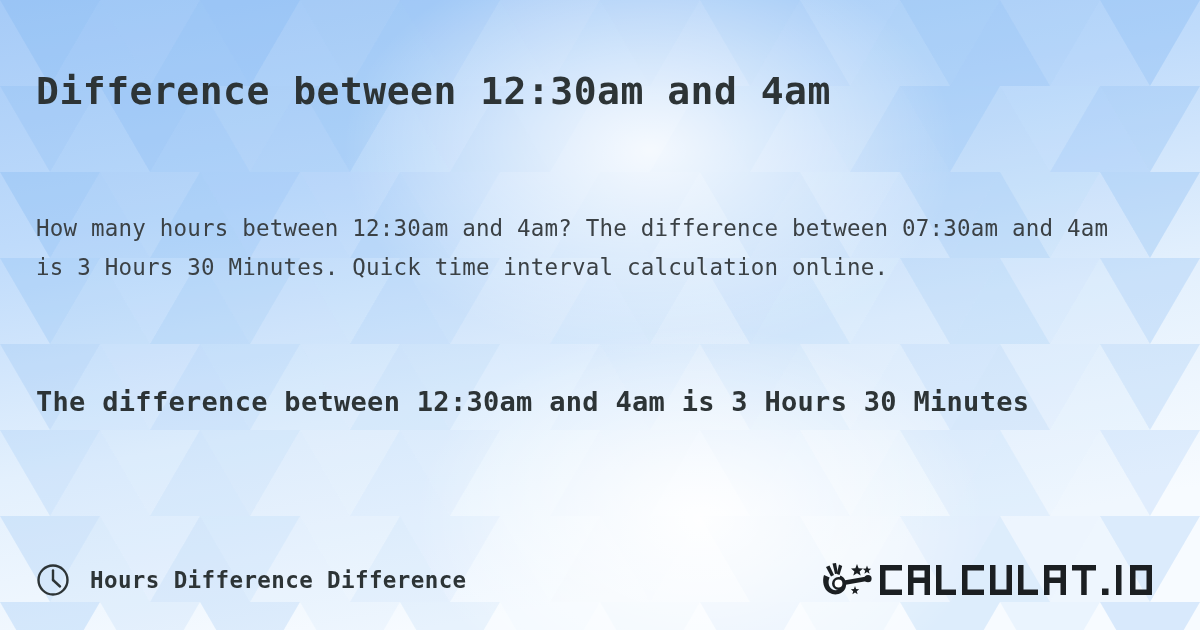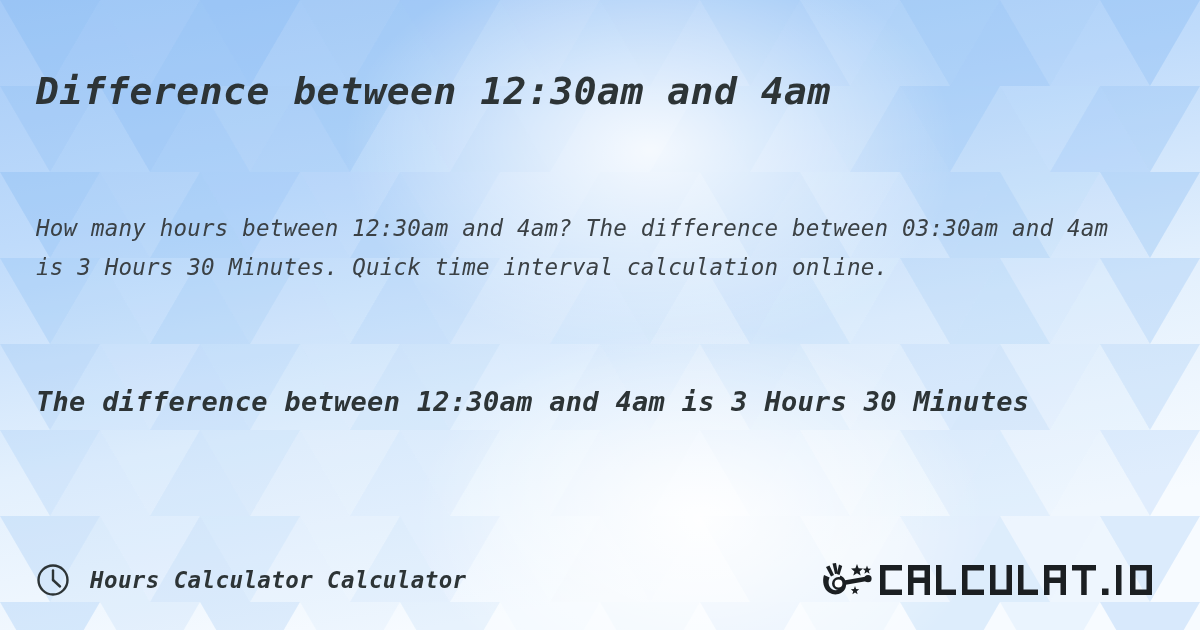--- a/index.html
+++ b/index.html
@@ -43,21 +43,20 @@
     left: 420px; top: 330px;
     width: 560px; height: 380px;
     background: radial-gradient(ellipse at center, rgba(255,255,255,0.95) 0%, rgba(255,255,255,0.0) 72%);
   }
 
   .content {
     position: relative;
     z-index: 3;
     width: 1200px;
     height: 530px;
-    font-style: italic;
   }
 
   .page-title {
     position: absolute;
     left: 36px;
     top: 44px;
     width: 1130px;
     font-size: 38px;
     font-weight: bold;
     letter-spacing: 0.5px;
@@ -350,33 +349,33 @@
     </g>
   </svg>
 
   <div class="glow glow-a"></div>
   <div class="glow glow-b"></div>
 
   <div class="content">
 
     <h1 class="page-title">Difference between 12:30am and 4am</h1>
 
-    <p class="intro">How many hours between 12:30am and 4am? The difference between 03:30am and 4am is 3 Hours 30 Minutes. Quick time interval calculation online.</p>
+    <p class="intro">How many hours between 12:30am and 4am? The difference between 07:30am and 4am is 3 Hours 30 Minutes. Quick time interval calculation online.</p>
 
     <h2 class="result">The difference between 12:30am and 4am is 3 Hours 30 Minutes</h2>
 
     <div class="footer">
 
       <div class="footer-left">
         <svg class="clock-icon" viewBox="0 0 34 34" xmlns="http://www.w3.org/2000/svg">
           <circle cx="17" cy="17" r="14.5" fill="none" stroke="#2d3436" stroke-width="2.4"></circle>
           <line x1="17" y1="17" x2="17" y2="7.5" stroke="#2d3436" stroke-width="2.4" stroke-linecap="round"></line>
           <line x1="17" y1="17" x2="24" y2="23.5" stroke="#2d3436" stroke-width="2.4" stroke-linecap="round"></line>
         </svg>
-        <span class="footer-label">Hours Calculator Calculator</span>
+        <span class="footer-label">Hours Difference Difference</span>
       </div>
 
       <div class="footer-right">
         <svg class="brand-icon" viewBox="0 0 56 42" xmlns="http://www.w3.org/2000/svg">
           <g fill="#1b1f22">
 
             <path d="M6 8 L9.5 6.5 L14 16 L11 17.5 Z"></path>
             <path d="M12.5 4.5 L16 4 L18 14.5 L15 15 Z"></path>
             <path d="M19 5.5 L22.2 7 L19.5 16 L16.8 15 Z"></path>
             <path d="M4 16 C2 22, 3.5 30, 9 33.5 C15 37.5, 23 35, 25.5 29 C27.5 24, 25 18.5, 20.5 16.5 L18 21 C20.8 22.2, 22.2 25, 21 27.8 C19.6 31, 15.4 32.2, 12.2 30.2 C8.6 28, 7.6 23, 9.6 18.6 Z"></path>

